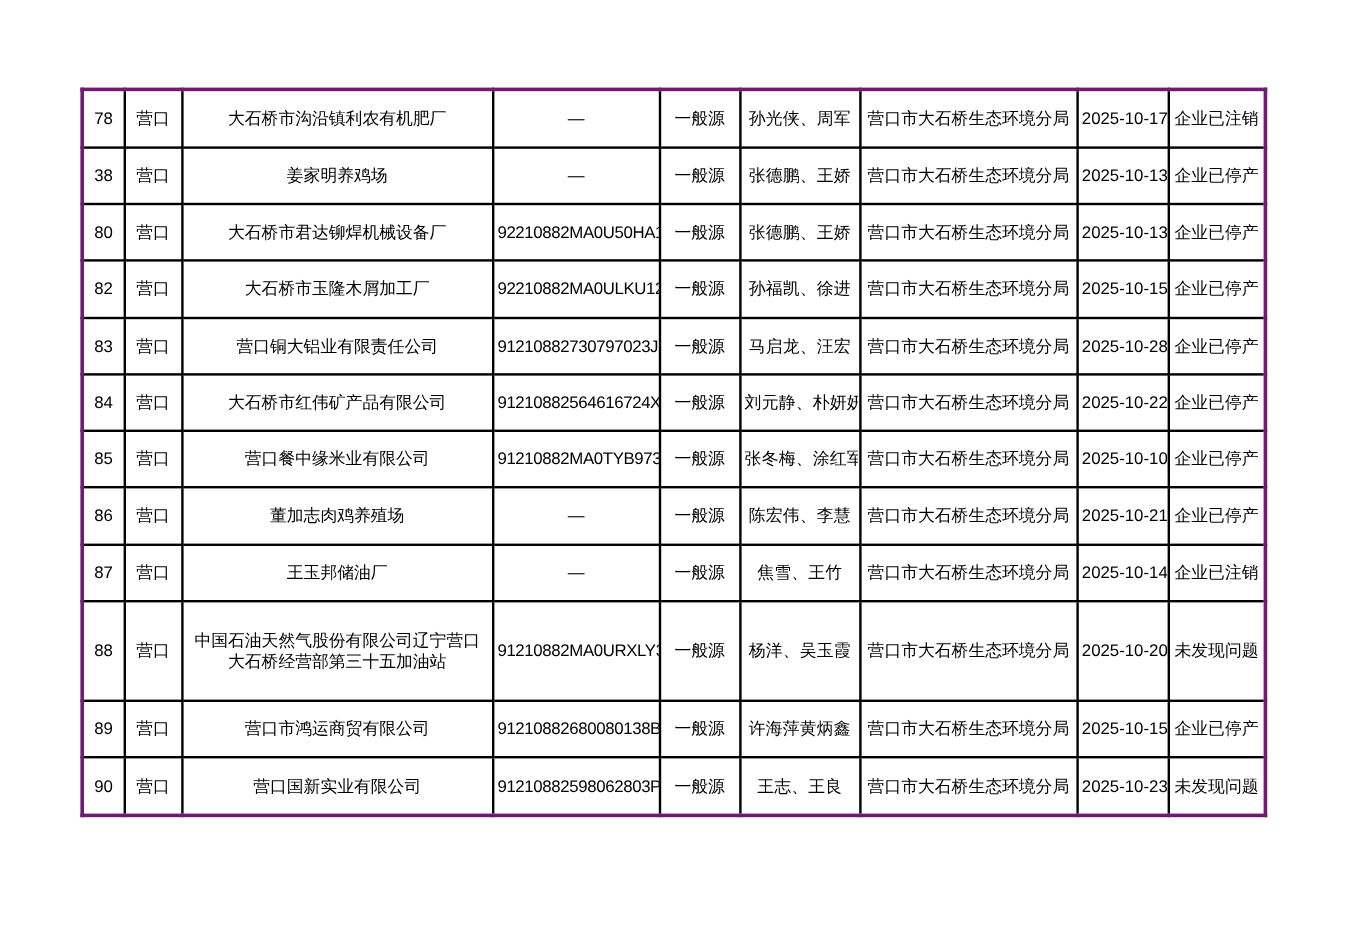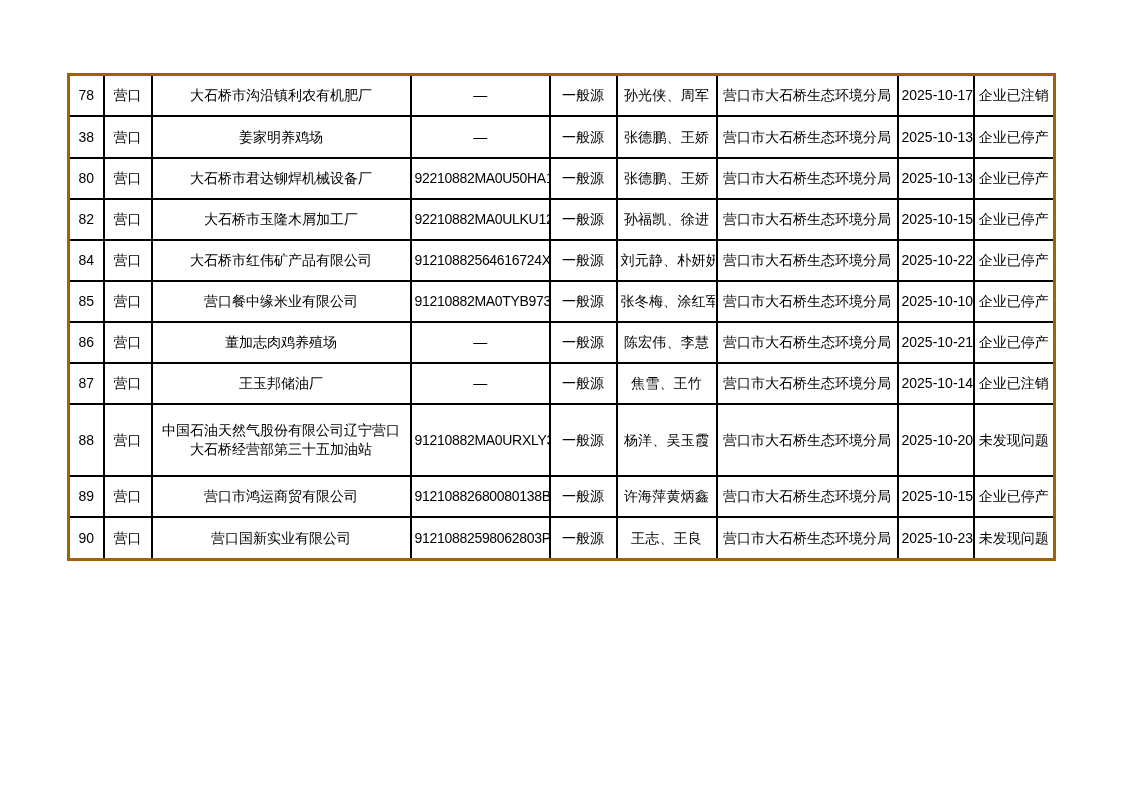--- a/index.html
+++ b/index.html
@@ -13,24 +13,24 @@
     width: 1122px;
     height: 793px;
     background: #ffffff;
     overflow: hidden;
   }
   table.inspection {
     position: absolute;
     left: 67px;
     top: 73px;
     width: 986px;
-    height: 488px;
+    height: 608px;
     border-collapse: collapse;
     table-layout: fixed;
-    border: 3px solid #a16207;
+    border: 3px solid #701a75;
   }
   table.inspection td {
     border: 2px solid #000000;
     text-align: center;
     vertical-align: middle;
     color: #000000;
     font-size: 14px;
     line-height: 1.35;
     padding: 2px 3px;
     overflow: hidden;
@@ -104,20 +104,31 @@
     <td class="col-city">营口</td>
     <td class="col-company">大石桥市玉隆木屑加工厂</td>
     <td class="col-code">92210882MA0ULKU12H</td>
     <td class="col-source">一般源</td>
     <td class="col-inspectors">孙福凯、徐进</td>
     <td class="col-bureau">营口市大石桥生态环境分局</td>
     <td class="col-date">2025-10-15</td>
     <td class="col-status">企业已停产</td>
   </tr>
 
+  <tr>
+    <td class="col-index">83</td>
+    <td class="col-city">营口</td>
+    <td class="col-company">营口铜大铝业有限责任公司</td>
+    <td class="col-code">91210882730797023J</td>
+    <td class="col-source">一般源</td>
+    <td class="col-inspectors">马启龙、汪宏</td>
+    <td class="col-bureau">营口市大石桥生态环境分局</td>
+    <td class="col-date">2025-10-28</td>
+    <td class="col-status">企业已停产</td>
+  </tr>
 
   <tr>
     <td class="col-index">84</td>
     <td class="col-city">营口</td>
     <td class="col-company">大石桥市红伟矿产品有限公司</td>
     <td class="col-code">91210882564616724X</td>
     <td class="col-source">一般源</td>
     <td class="col-inspectors">刘元静、朴妍妍</td>
     <td class="col-bureau">营口市大石桥生态环境分局</td>
     <td class="col-date">2025-10-22</td>

